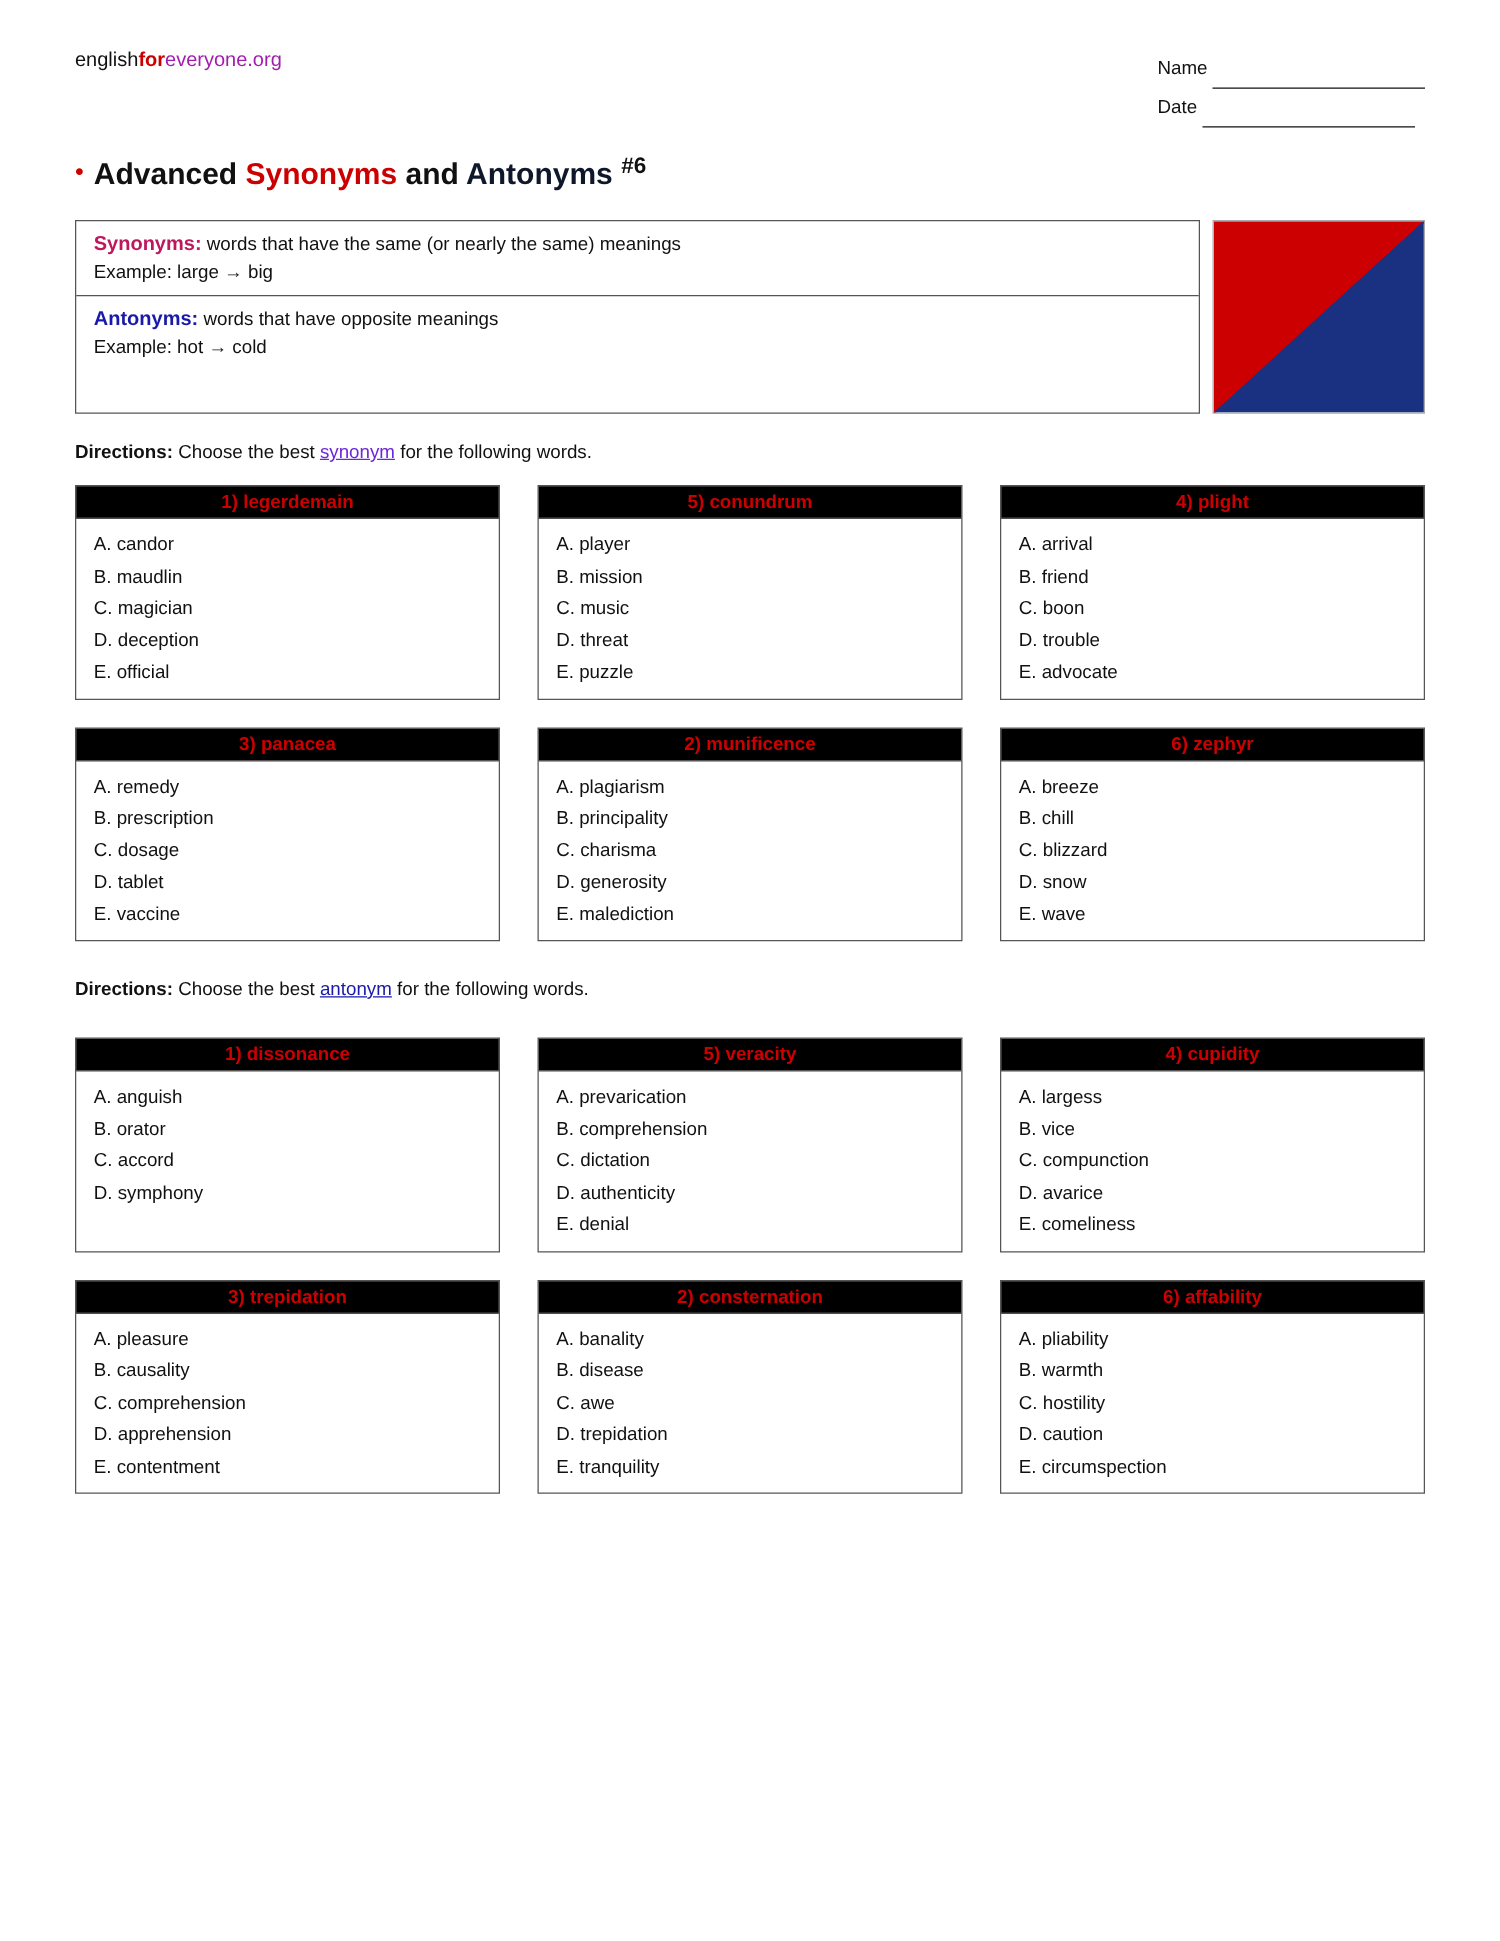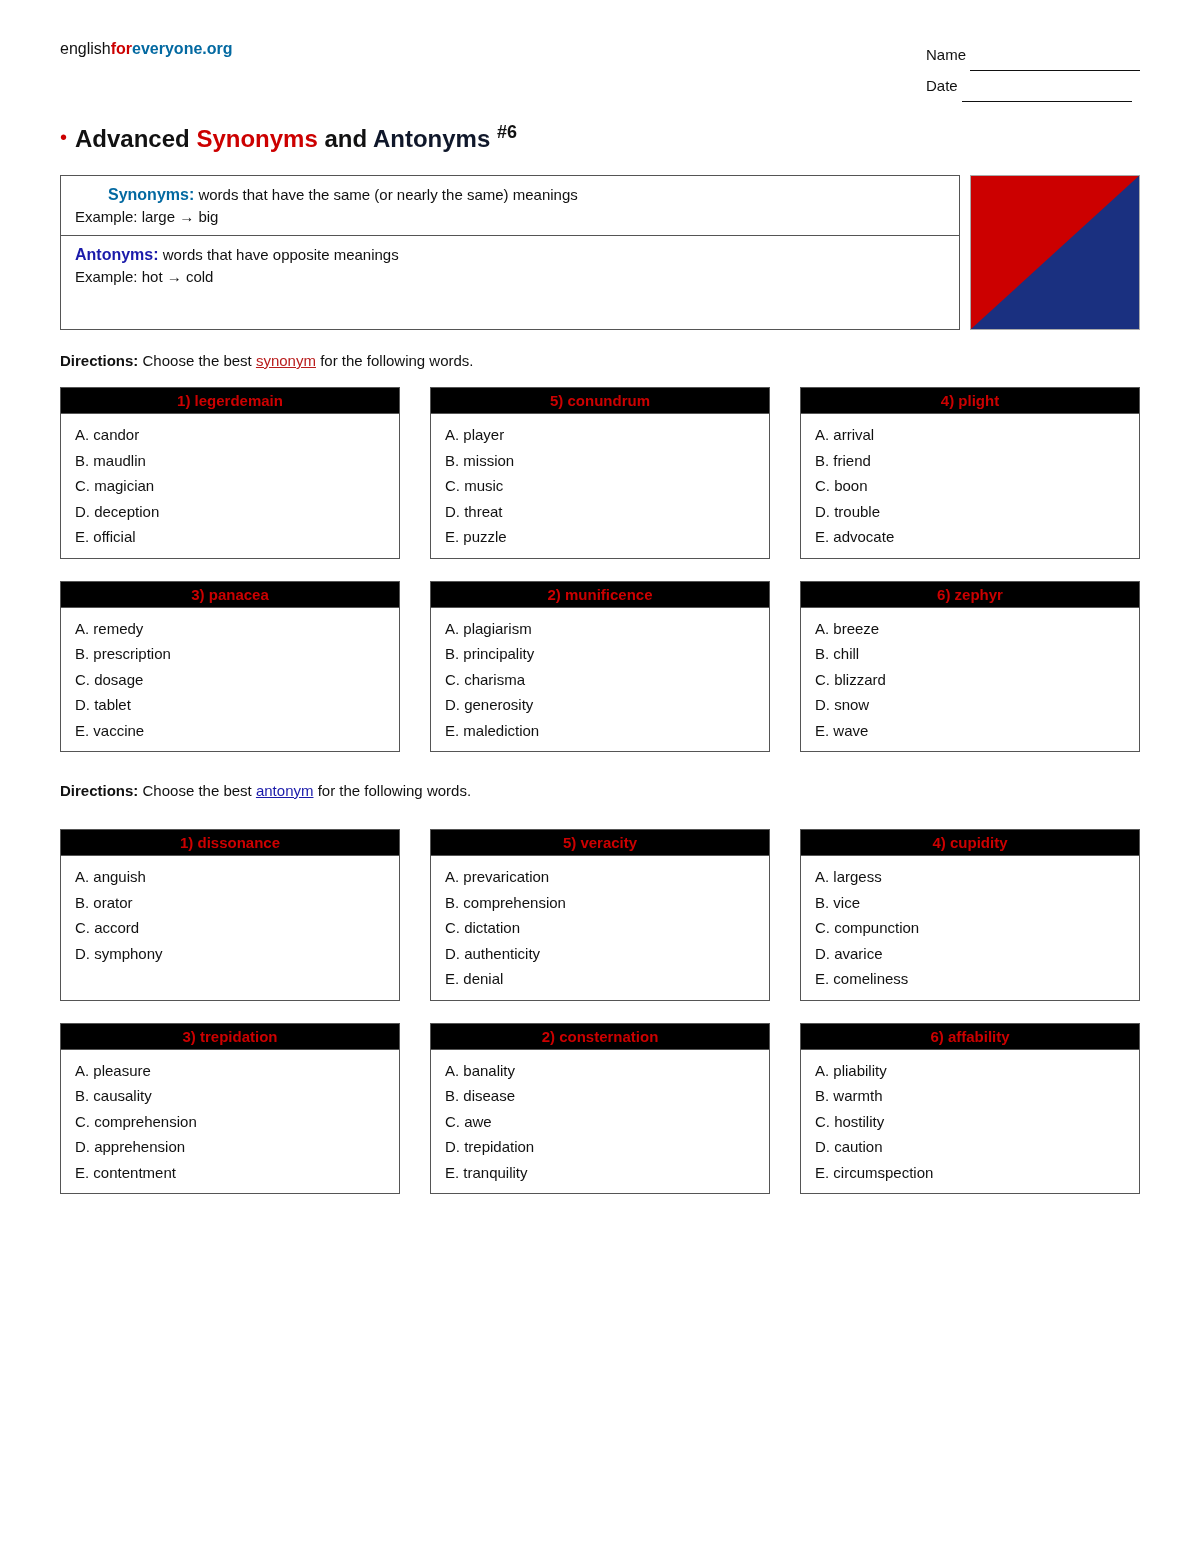--- a/index.html
+++ b/index.html
@@ -17,21 +17,21 @@
       justify-content: space-between;
       align-items: flex-start;
       margin-bottom: 20px;
     }
     .site-name {
       font-size: 16px;
       color: #111;
       font-weight: normal;
     }
     .site-name span.for { color: #cc0000; font-weight: bold; }
-    .site-name span.rest { color: #0369a1; font-weight: bold; }
+    .site-name span.rest { color: #a21caf; font-weight: normal; }
     .name-date {
       font-size: 15px;
       line-height: 2;
     }
     .name-date div { display: flex; gap: 4px; }
     .name-date .line { border-bottom: 1px solid #111; width: 170px; display: inline-block; }
 
     .title-row {
       display: flex;
       align-items: center;
@@ -53,21 +53,21 @@
       flex: 1;
       border: 1.5px solid #555;
     }
     .def-box {
       padding: 10px 14px 10px 14px;
     }
     .def-box:first-child {
       border-bottom: 1.5px solid #555;
     }
     .def-label { font-weight: bold; font-size: 16px; }
-    .def-label.syn-label { color: #0369a1; margin-left: 33px; }
+    .def-label.syn-label { color: #be185d; }
     .def-label.ant-label { color: #1a1aaa; }
     .def-text { font-size: 15px; }
     .def-example { font-size: 15px; margin-top: 4px; }
 
     .diagram-box {
       width: 170px;
       height: 155px;
       position: relative;
       margin-left: 10px;
       border: 1px solid #aaa;
@@ -169,21 +169,21 @@
       <div class="def-example">Example:  hot → cold</div>
     </div>
   </div>
   <div class="diagram-box">
     <div class="triangle-red"></div>
     <div class="triangle-blue"></div>
   </div>
 </div>
 
 <div class="directions">
-  <strong>Directions:</strong><span> Choose the best </span><a class="syn-link" href="#" style="color: #b91c1c; text-decoration: underline;">synonym</a><span> for the following words.</span>
+  <strong>Directions:</strong><span> Choose the best </span><a class="syn-link" href="#" style="color: #6d28d9; text-decoration: underline;">synonym</a><span> for the following words.</span>
 </div>
 
 <div class="questions-grid">
 <div class="question-box">
       <div class="question-header">1) legerdemain</div>
       <div class="question-options">
         <div>A.  candor</div>
         <div>B.  maudlin</div>
         <div>C.  magician</div>
         <div>D.  deception</div>

